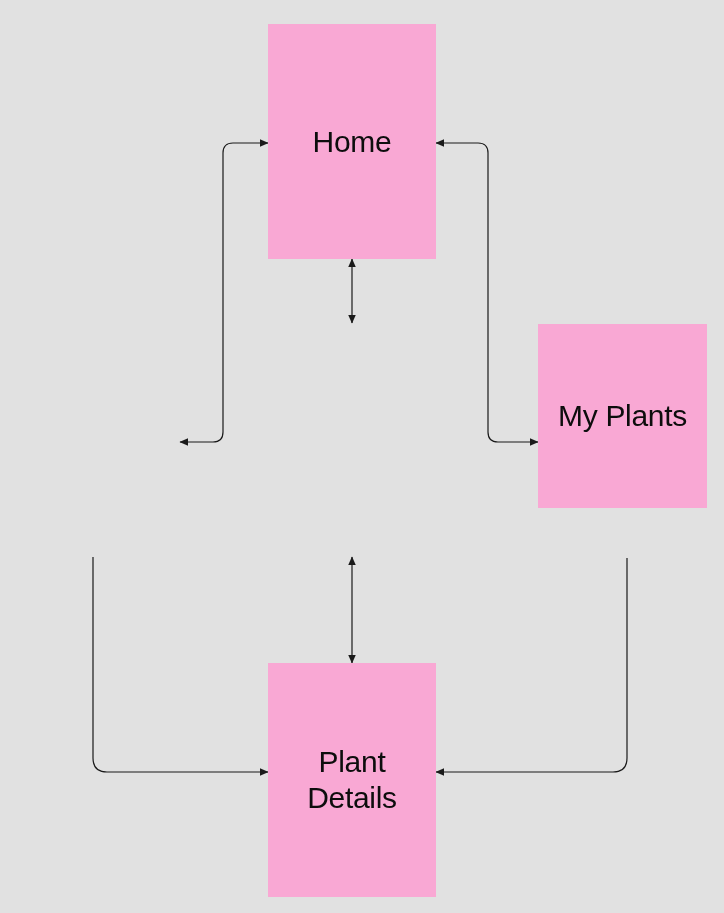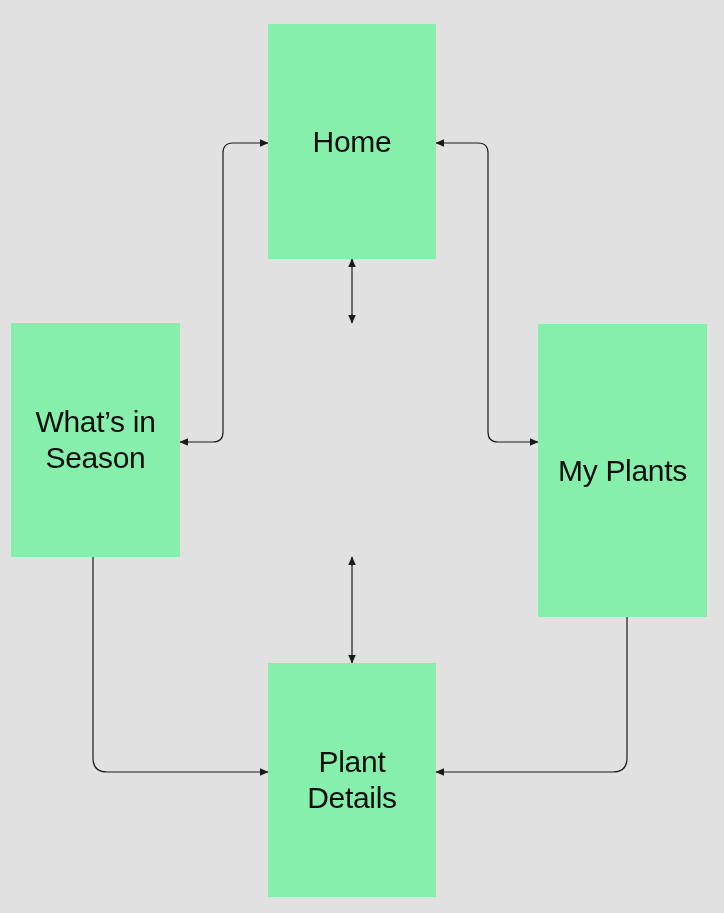--- a/index.html
+++ b/index.html
@@ -23,37 +23,37 @@
     height: 913px;
     pointer-events: none;
   }
   .edge {
     fill: none;
     stroke: #1a1a1a;
     stroke-width: 1.2;
   }
   .node {
     position: absolute;
-    background: #86efac;
+    background: #f9a8d4;
     display: flex;
     align-items: center;
     justify-content: center;
     text-align: center;
   }
   .node-label {
     font-size: 30px;
     line-height: 36px;
     letter-spacing: -0.3px;
     color: #0d0d0d;
     white-space: pre-line;
   }
   .node-home          { left: 268px; top: 24px;  width: 168px; height: 235px; }
   .node-whats-in-season { left: 11px;  top: 323px; width: 169px; height: 234px; }
   .node-find-a-plant  { left: 268px; top: 323px; width: 168px; height: 234px; }
-  .node-my-plants     { left: 538px; top: 324px; width: 169px; height: 293px; }
+  .node-my-plants     { left: 538px; top: 324px; width: 169px; height: 184px; }
   .node-plant-details { left: 268px; top: 663px; width: 168px; height: 234px; }
 </style>
 </head>
 <body>
 
 <div class="canvas">
 
   <svg class="edges-layer" viewBox="0 0 724 913" xmlns="http://www.w3.org/2000/svg">
     <defs>
       <marker id="arrow" viewBox="0 0 8 7" refX="7.5" refY="3.5" markerWidth="9" markerHeight="8" orient="auto-start-reverse" markerUnits="userSpaceOnUse">
@@ -71,24 +71,20 @@
 
     <path class="edge" d="M 93,557 L 93,758 Q 93,772 107,772 L 268,772" marker-end="url(#arrow)"></path>
 
     <path class="edge" d="M 627,558 L 627,758 Q 627,772 613,772 L 436,772" marker-end="url(#arrow)"></path>
   </svg>
 
   <div class="node node-home">
     <span class="node-label">Home</span>
   </div>
 
-  <div class="node node-whats-in-season">
-    <span class="node-label">What’s in
-Season</span>
-  </div>
 
 
   <div class="node node-my-plants">
     <span class="node-label">My Plants</span>
   </div>
 
   <div class="node node-plant-details">
     <span class="node-label">Plant
 Details</span>
   </div>

